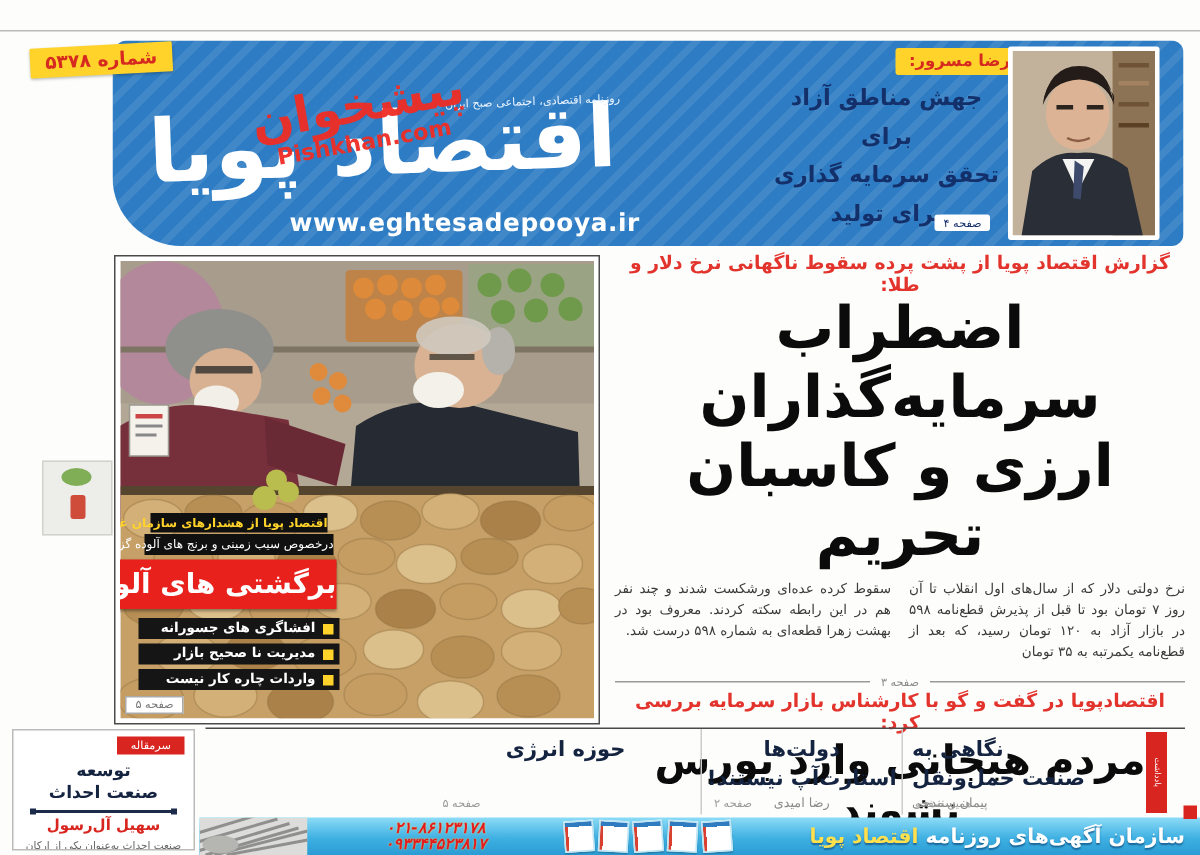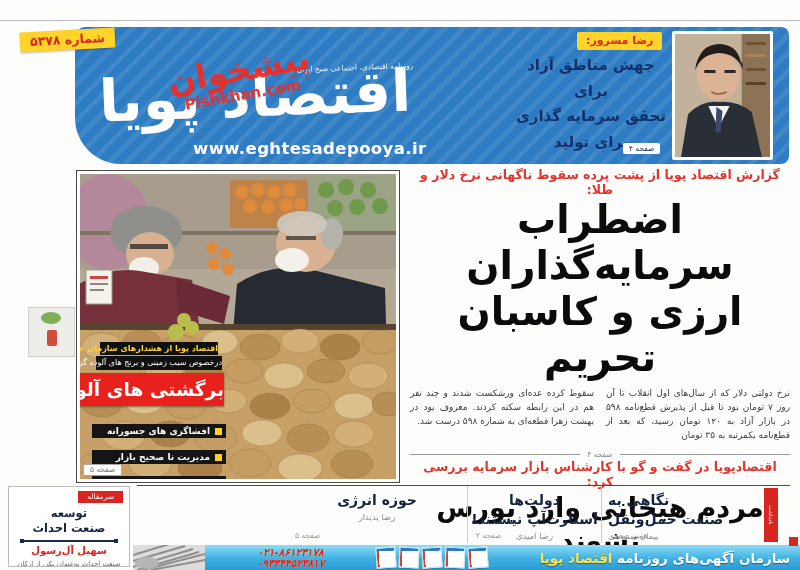--- a/index.html
+++ b/index.html
@@ -49,21 +49,21 @@
   #date-block {
     left:356px; top:18px; width:78px; text-align:center;
     font-size:8.5px; line-height:1.5; color:#fff;
   }
   #date-block .yl { color:#ffe14d; }
   #date-block .ltr { direction:ltr; unicode-bidi:bidi-override; }
   #date-block .en { font-weight:bold; font-size:9.5px; }
   #date-block .sm { font-size:6.8px; }
 
   #promo-label {
-    left:502px; top:5px; background:#ffd32a; color:#d62a20; font-weight:bold;
+    left:522px; top:5px; background:#ffd32a; color:#d62a20; font-weight:bold;
     font-size:11px; padding:2px 9px 3px; border-radius:2px;
   }
   #promo-headline {
     left:436px; top:26px; width:160px; color:#14306b; font-weight:bold;
     font-size:15px; line-height:1.7; text-align:center;
   }
   #promo-badge {
     left:548px; top:116px; background:#fff; color:#14306b; font-size:7.5px;
     padding:1px 6px; border-radius:2px;
   }
@@ -94,21 +94,21 @@
   #photo-kicker1 { left:20px; top:168px; width:118px; color:#ffd32a; font-weight:bold; }
   #photo-kicker2 { left:16px; top:182px; width:126px; height:14px; line-height:14px; }
   #photo-redbox {
     position:absolute; left:-4px; top:199px; width:148px; height:33px;
     background:#e8211d; color:#fff; font-weight:bold; font-size:18.5px;
     line-height:33px; text-align:center; white-space:nowrap; box-shadow:0 1px 2px rgba(0,0,0,.4);
   }
   #photo-bullets { position:absolute; left:12px; top:238px; width:134px; }
   .pb-item {
     display:flex; align-items:center; gap:5px; background:#151515; color:#fff;
-    font-size:9px; font-weight:bold; height:14px; margin-bottom:3px; padding:0 4px;margin-top:12px;
+    font-size:9px; font-weight:bold; height:14px; margin-bottom:3px; padding:0 4px;
   }
   .pb-sq { width:7px; height:7px; background:#ffd32a; flex:0 0 auto; }
   .page-tag {
     position:absolute; left:3px; top:290px; background:#fff; border:1px solid #aaa;
     color:#777; font-size:7.5px; padding:0 6px 1px;
   }
   #margin-card { left:28px; top:307px; width:47px; height:50px; background:#ededea; border:1px solid #d2d2cd; }
   #margin-card .g { position:absolute; left:12px; top:4px; width:20px; height:12px; background:#7fae57; border-radius:50%; }
   #margin-card .r { position:absolute; left:18px; top:22px; width:10px; height:16px; background:#cf4b3a; border-radius:2px; }
 
@@ -376,21 +376,20 @@
       <div class="bb-badge">همین صفحه</div>
     </div>
     <div class="bb-col rule" style="flex:0 0 134px;">
       <div class="bb-t">دولت‌ها</div>
       <div class="bb-t">استارت‌آپ نیستند!</div>
       <div class="bb-a">رضا امیدی</div>
       <div class="bb-badge">صفحه ۲</div>
     </div>
     <div class="bb-col rule" style="flex:0 0 181px;">
       <div class="bb-t">حوزه انرژی</div>
-      <div class="bb-a">رضا پدیدار</div>
       <div class="bb-badge">صفحه ۵</div>
     </div>
   </div>
 
   <div id="editorial" class="abs">
     <div class="rubric">سرمقاله</div>
     <div class="title">
       <div>توسعه</div>
       <div>صنعت احداث</div>
     </div>

